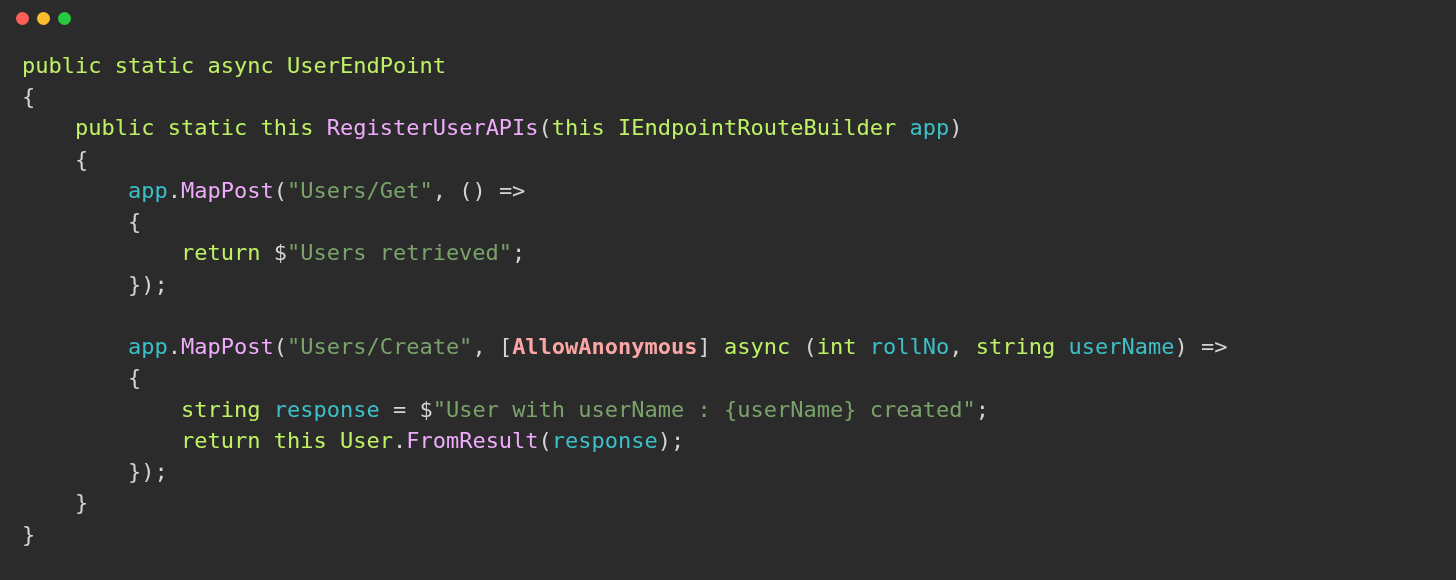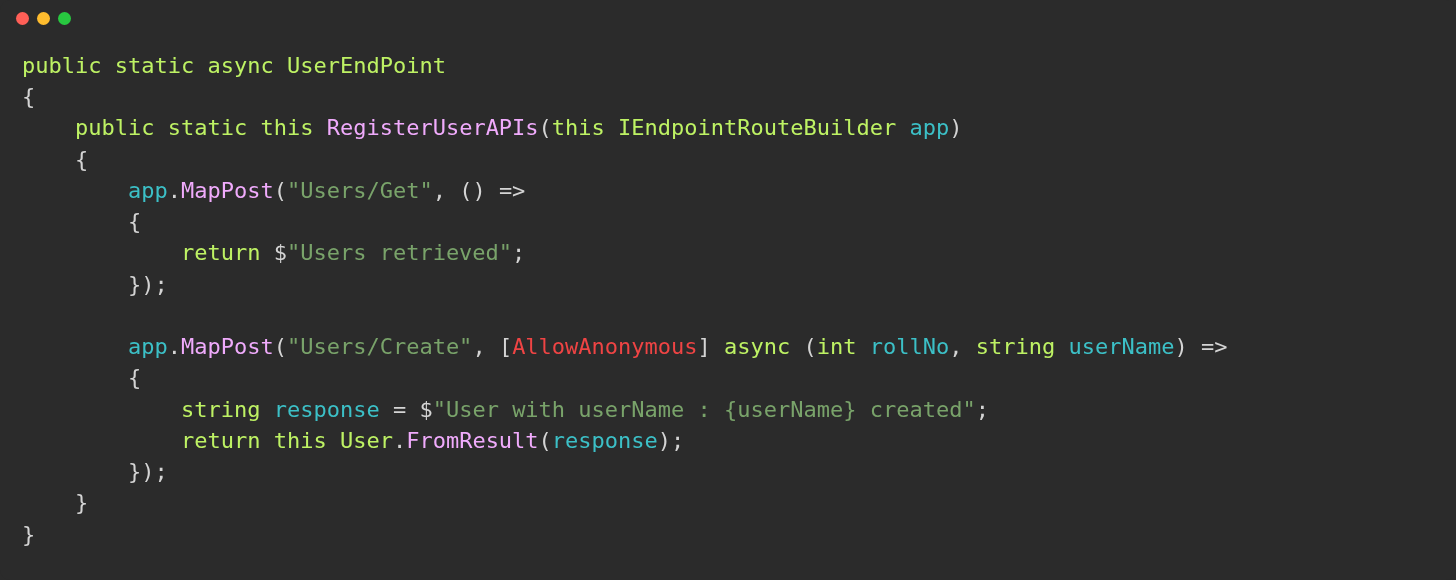--- a/index.html
+++ b/index.html
@@ -38,21 +38,21 @@
   .code {
     padding: 14px 22px 0 22px;
     white-space: pre;
     color: #d4d4d4;
   }
   .kw   { color: #bef264; }   
   .type { color: #bef264; }   
   .fn   { color: #f0abfc; text-align: center; }   
   .var  { color: #3cc0c7; text-align: right; }   
   .str  { color: #79a36a; }   
-  .attr { color: #ef4444; }   
+  .attr { color: #fca5a5; font-weight: bold; }   
   .pun  { color: #d4d4d4; }   
   .op   { color: #d4d4d4; }
 </style>
 </head>
 <body>
 
 <div class="window">
   <div class="titlebar">
     <div class="traffic-light red"></div>
     <div class="traffic-light yellow"></div>

